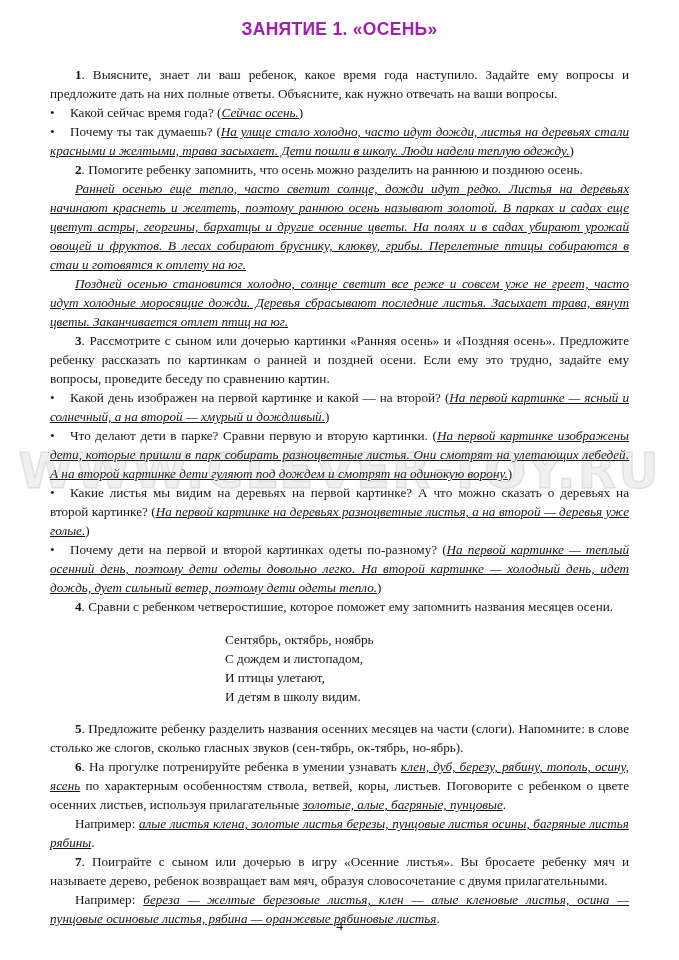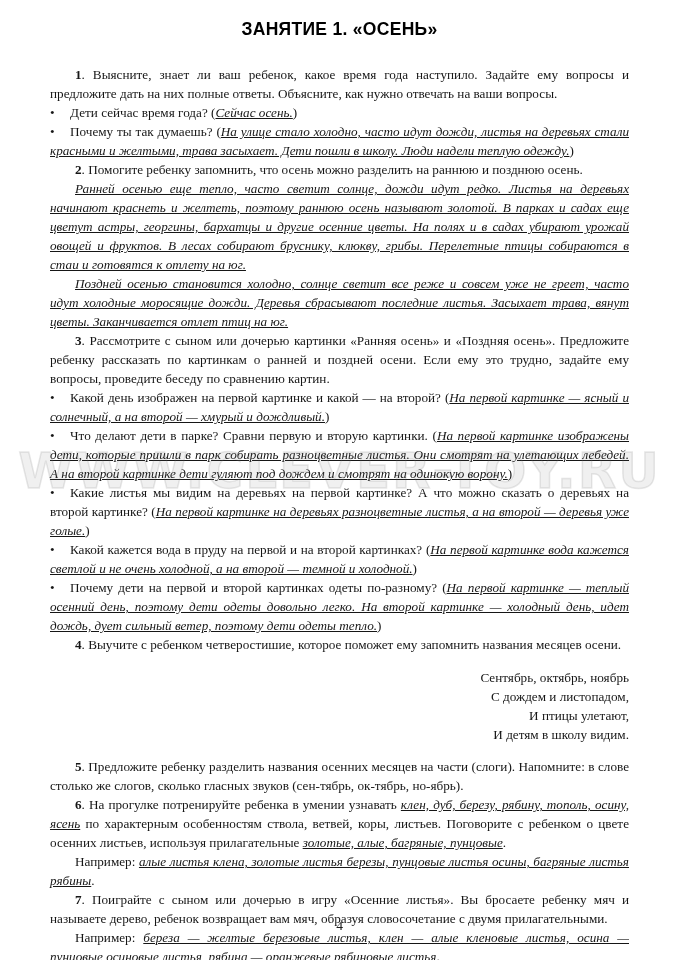--- a/index.html
+++ b/index.html
@@ -16,21 +16,21 @@
     font-family: "Liberation Serif", serif;
     color: #161616;
   }
   .title {
     font-family: "Liberation Sans", sans-serif;
     font-weight: bold;
     font-size: 17.5px;
     letter-spacing: 0.3px;
     text-align: center;
     padding-top: 19px;
-    color: #000000;
+    color: #a21caf;
   }
   .content {
     margin: 25px 50px 0 50px;
     font-size: 13.2px;
     line-height: 19px;
     text-align: justify;
   }
   .content p { margin: 0; }
   .para { text-indent: 25px; }
   .bullet { text-indent: 0; }
@@ -38,21 +38,21 @@
     display: inline-block;
     width: 20px;
     text-indent: 0;
   }
   .b { font-weight: bold; }
   .i { font-style: italic; text-decoration: underline; }
   .poem {
     margin: 14px 0 13px 175px;
     text-align: left;
   }
-  .poem-line { white-space: nowrap; text-align: right; }
+  .poem-line { white-space: nowrap; }
   .watermark {
     position: absolute;
     top: 442px;
     left: 0;
     right: 0;
     text-align: center;
     font-family: "DejaVu Sans", sans-serif;
     font-weight: bold;
     font-size: 50px;
     letter-spacing: 2px;
@@ -72,32 +72,31 @@
     color: #1b1b1b;
   }
 </style>
 </head>
 <body>
 
 <div class="page">
   <div class="title">ЗАНЯТИЕ 1. «ОСЕНЬ»</div>
   <div class="content">
       <p class="para"><span class="b">1</span><span>. Выясните, знает ли ваш ребенок, какое время года наступило. Задайте ему вопросы и предложите дать на них полные ответы. Объясните, как нужно отвечать на ваши вопросы.</span></p>
-      <p class="bullet"><span class="marker">•</span><span>Дети сейчас время года? (</span><span class="i">Сейчас осень.</span><span>)</span></p>
+      <p class="bullet"><span class="marker">•</span><span>Какой сейчас время года? (</span><span class="i">Сейчас осень.</span><span>)</span></p>
       <p class="bullet"><span class="marker">•</span><span>Почему ты так думаешь? (</span><span class="i">На улице стало холодно, часто идут дожди, листья на деревьях стали красными и желтыми, трава засыхает. Дети пошли в школу. Люди надели теплую одежду.</span><span>)</span></p>
       <p class="para"><span class="b">2</span><span>. Помогите ребенку запомнить, что осень можно разделить на раннюю и позднюю осень.</span></p>
       <p class="para"><span class="i">Ранней осенью еще тепло, часто светит солнце, дожди идут редко. Листья на деревьях начинают краснеть и желтеть, поэтому раннюю осень называют золотой. В парках и садах еще цветут астры, георгины, бархатцы и другие осенние цветы. На полях и в садах убирают урожай овощей и фруктов. В лесах собирают бруснику, клюкву, грибы. Перелетные птицы собираются в стаи и готовятся к отлету на юг.</span></p>
       <p class="para"><span class="i">Поздней осенью становится холодно, солнце светит все реже и совсем уже не греет, часто идут холодные моросящие дожди. Деревья сбрасывают последние листья. Засыхает трава, вянут цветы. Заканчивается отлет птиц на юг.</span></p>
       <p class="para"><span class="b">3</span><span>. Рассмотрите с сыном или дочерью картинки «Ранняя осень» и «Поздняя осень». Предложите ребенку рассказать по картинкам о ранней и поздней осени. Если ему это трудно, задайте ему вопросы, проведите беседу по сравнению картин.</span></p>
       <p class="bullet"><span class="marker">•</span><span>Какой день изображен на первой картинке и какой — на второй? (</span><span class="i">На первой картинке — ясный и солнечный, а на второй — хмурый и дождливый.</span><span>)</span></p>
       <p class="bullet"><span class="marker">•</span><span>Что делают дети в парке? Сравни первую и вторую картинки. (</span><span class="i">На первой картинке изображены дети, которые пришли в парк собирать разноцветные листья. Они смотрят на улетающих лебедей. А на второй картинке дети гуляют под дождем и смотрят на одинокую ворону.</span><span>)</span></p>
       <p class="bullet"><span class="marker">•</span><span>Какие листья мы видим на деревьях на первой картинке? А что можно сказать о деревьях на второй картинке? (</span><span class="i">На первой картинке на деревьях разноцветные листья, а на второй — деревья уже голые.</span><span>)</span></p>
-      <p class="bullet"><span class="marker">•</span><span>Какой кажется вода в пруду на первой и на второй картинках? (</span><span class="i">На первой картинке вода кажется светлой и не очень холодной, а на второй — темной и холодной.</span><span>)</span></p>
       <p class="bullet"><span class="marker">•</span><span>Почему дети на первой и второй картинках одеты по-разному? (</span><span class="i">На первой картинке — теплый осенний день, поэтому дети одеты довольно легко. На второй картинке — холодный день, идет дождь, дует сильный ветер, поэтому дети одеты тепло.</span><span>)</span></p>
-      <p class="para"><span class="b">4</span><span>. Выучите с ребенком четверостишие, которое поможет ему запомнить названия месяцев осени.</span></p>
+      <p class="para"><span class="b">4</span><span>. Сравни с ребенком четверостишие, которое поможет ему запомнить названия месяцев осени.</span></p>
       <div class="poem">
         <div class="poem-line">Сентябрь, октябрь, ноябрь</div>
         <div class="poem-line">С дождем и листопадом,</div>
         <div class="poem-line">И птицы улетают,</div>
         <div class="poem-line">И детям в школу видим.</div>
       </div>
       <p class="para"><span class="b">5</span><span>. Предложите ребенку разделить названия осенних месяцев на части (слоги). Напомните: в слове столько же слогов, сколько гласных звуков (сен-тябрь, ок-тябрь, но-ябрь).</span></p>
       <p class="para"><span class="b">6</span><span>. На прогулке потренируйте ребенка в умении узнавать </span><span class="i">клен, дуб, березу, рябину, тополь, осину, ясень</span><span> по характерным особенностям ствола, ветвей, коры, листьев. Поговорите с ребенком о цвете осенних листьев, используя прилагательные </span><span class="i">золотые, алые, багряные, пунцовые</span><span>.</span></p>
       <p class="para"><span>Например: </span><span class="i">алые листья клена, золотые листья березы, пунцовые листья осины, багряные листья рябины</span><span>.</span></p>
       <p class="para"><span class="b">7</span><span>. Поиграйте с сыном или дочерью в игру «Осенние листья». Вы бросаете ребенку мяч и называете дерево, ребенок возвращает вам мяч, образуя словосочетание с двумя прилагательными.</span></p>

